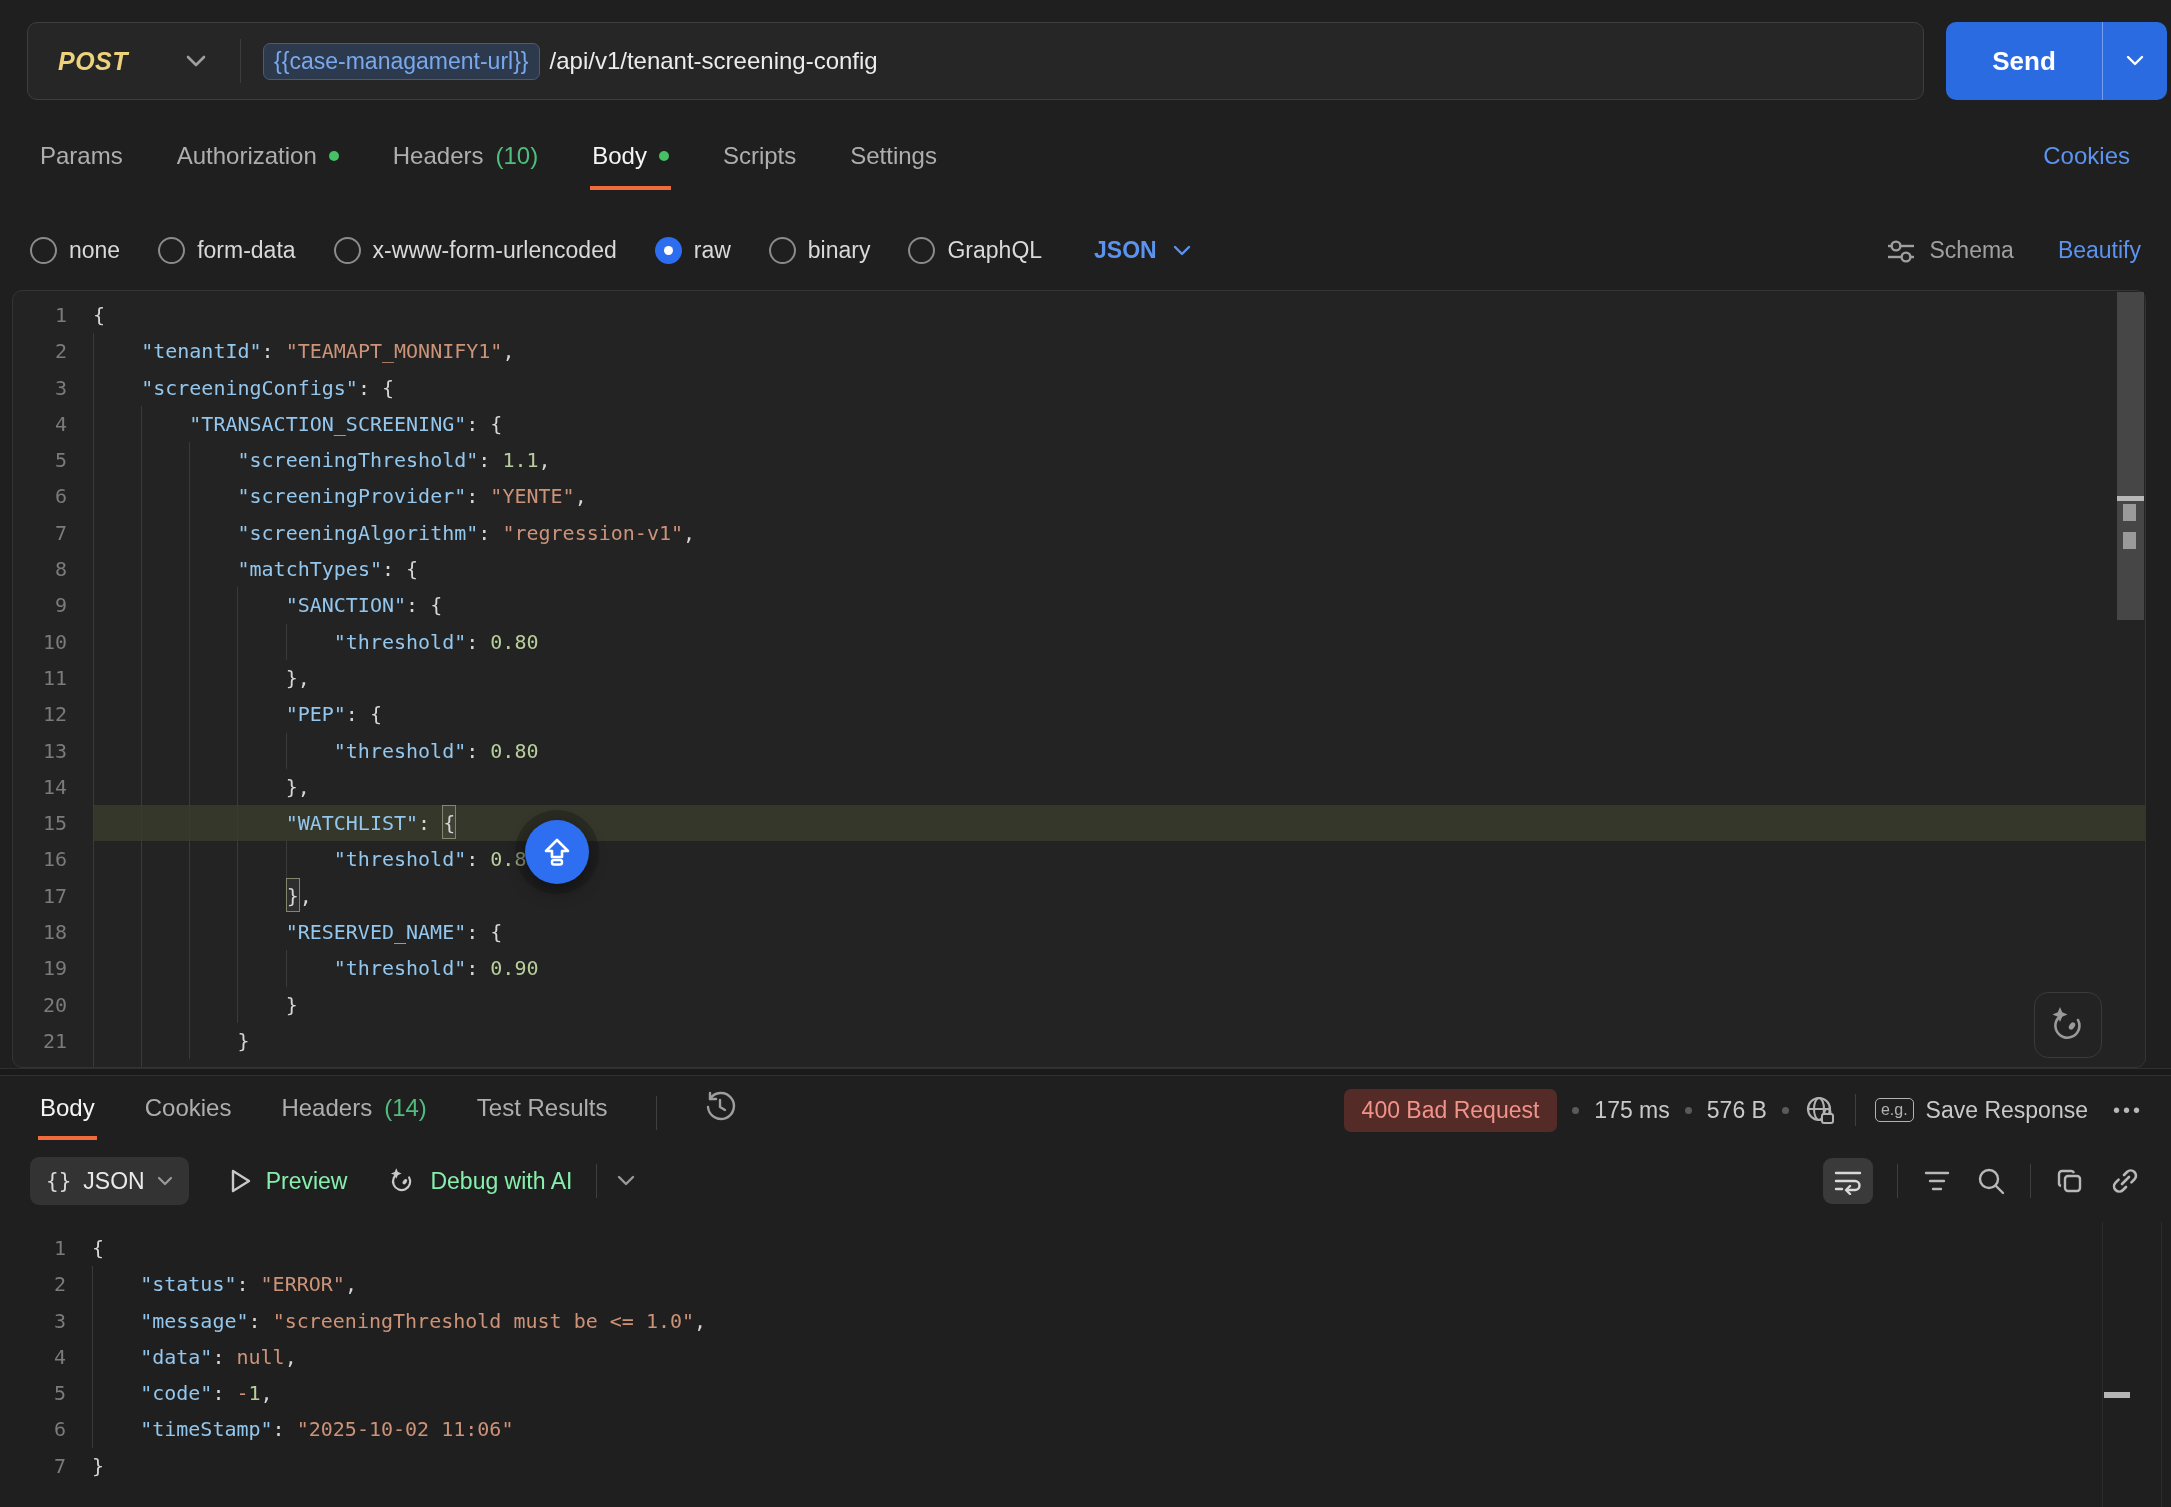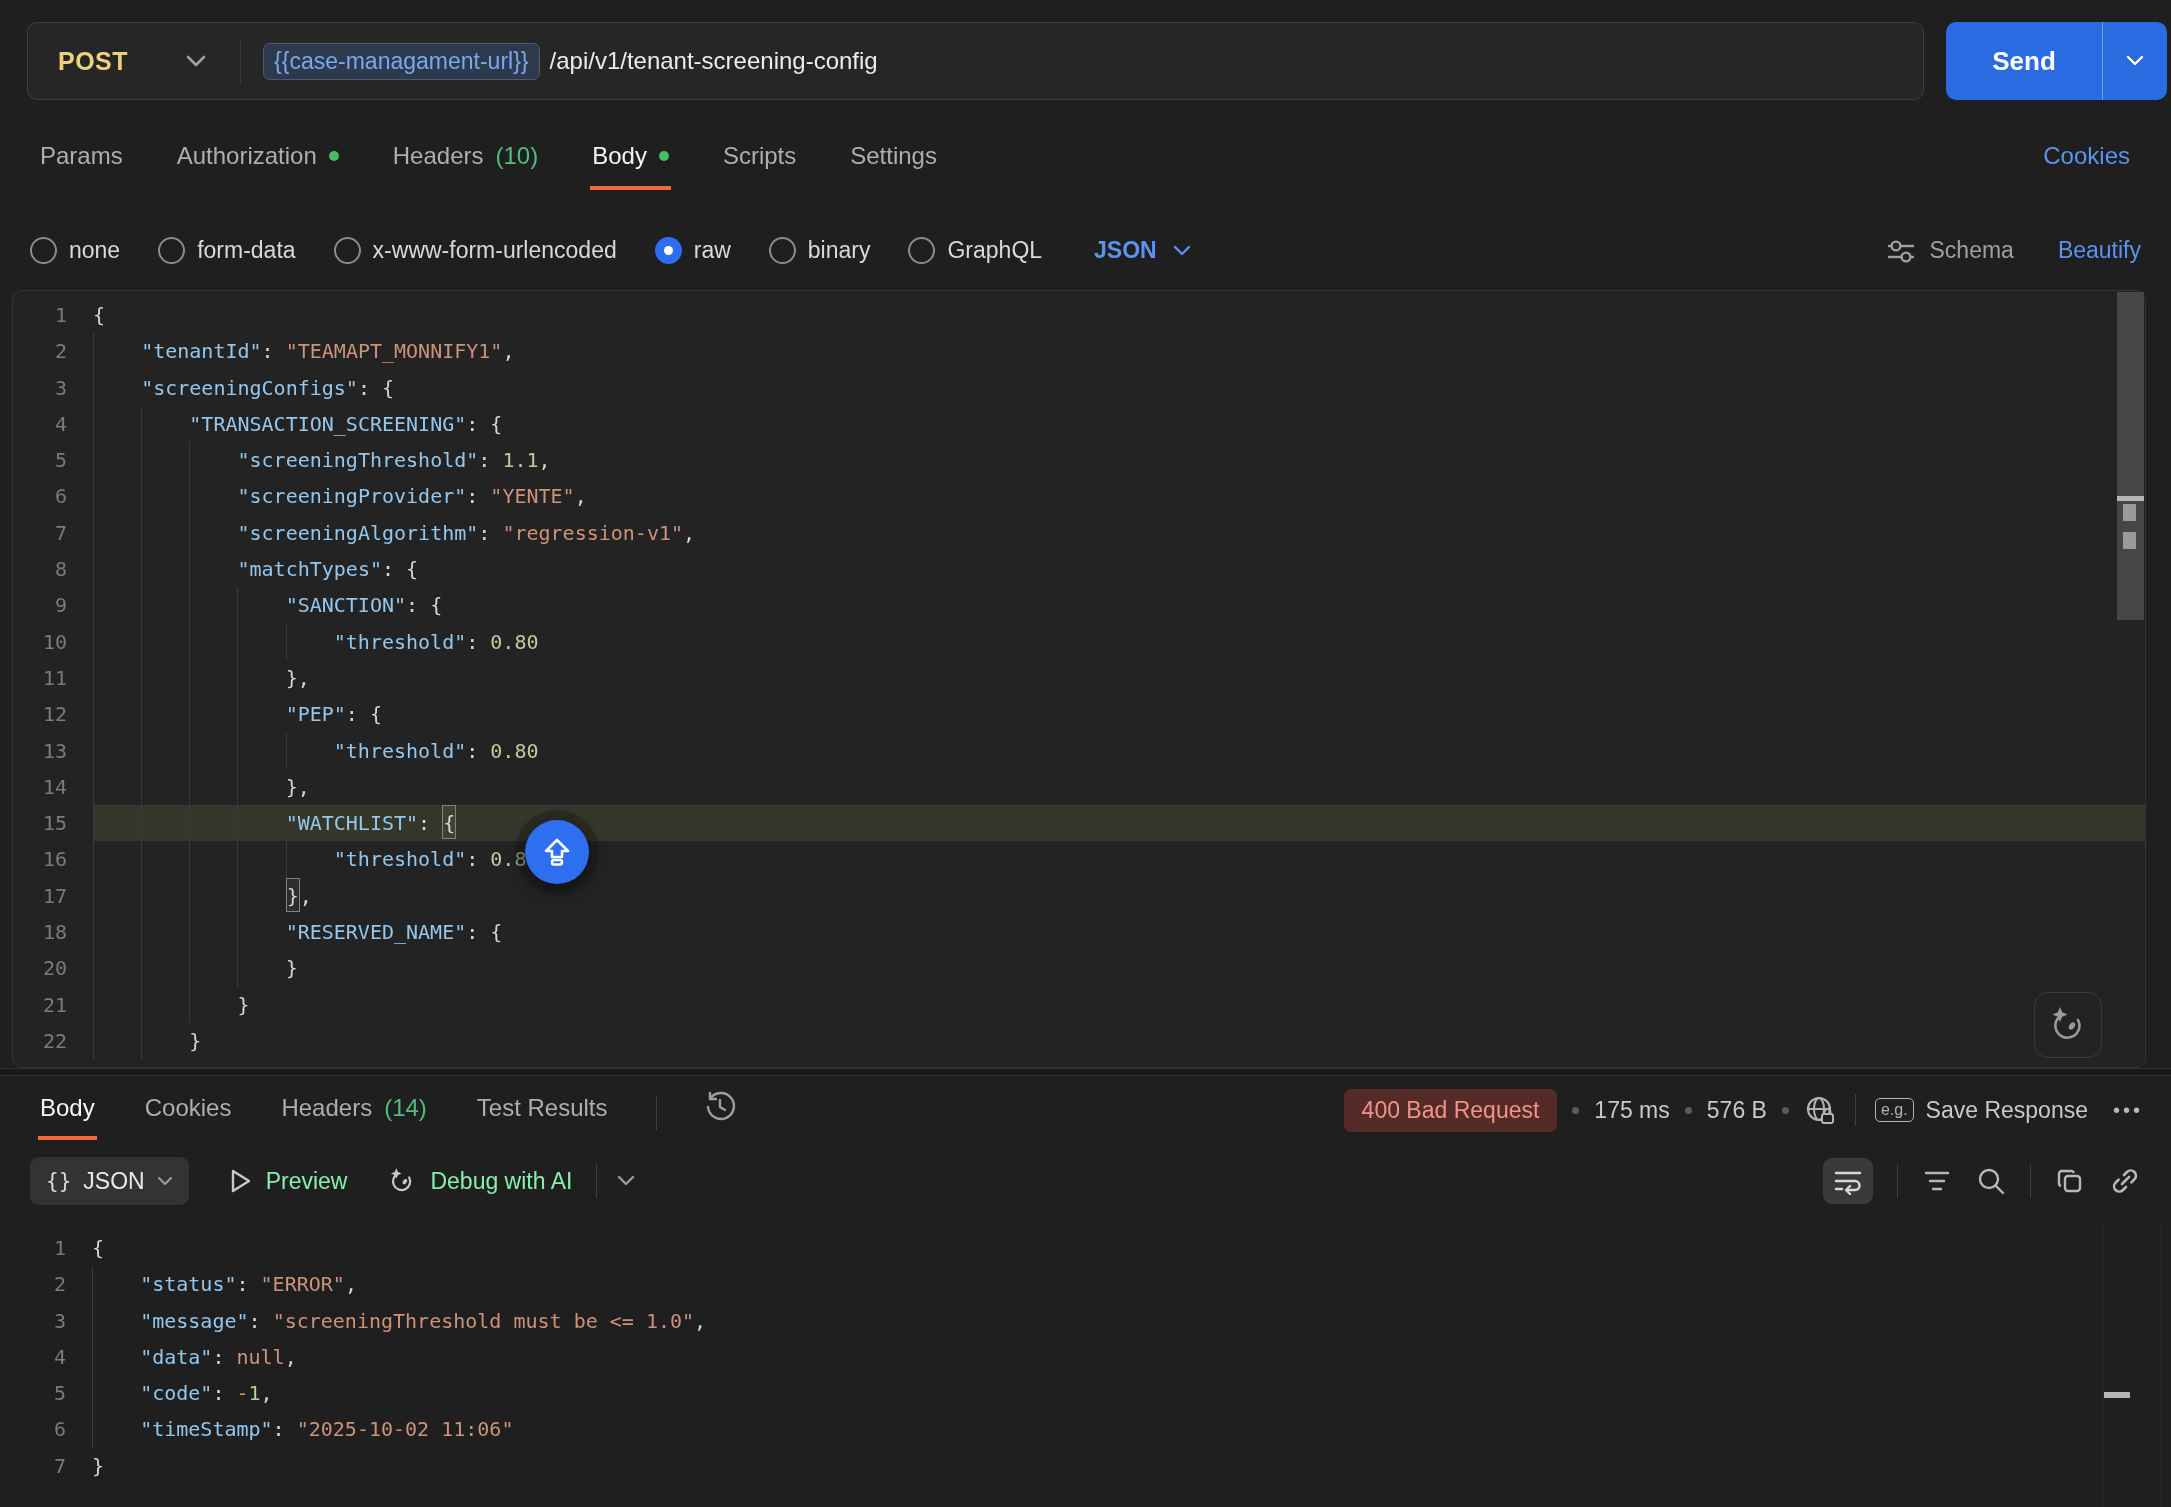--- a/index.html
+++ b/index.html
@@ -5,21 +5,21 @@
   html,body{margin:0;padding:0;background:#161616;}
   *{box-sizing:border-box;}
   .app{position:relative;width:2171px;height:1507px;background:#1f1f1f;
        font-family:"Liberation Sans",sans-serif;color:#d6d6d6;overflow:hidden;}
   svg{display:block;}
 
   
   .urlbar{position:absolute;left:27px;top:22px;width:1897px;height:78px;
           background:#262626;border:1.5px solid #3e3e3e;border-radius:10px;
           display:flex;align-items:center;}
-  .method{display:flex;align-items:center;gap:58px;padding:0 34px 0 30px;cursor:pointer;}
+  .method{display:flex;align-items:center;gap:58px;padding:0 34px 0 30px;cursor:pointer;font-style:italic;}
   .method-label{color:#edd27b;font-size:25px;font-weight:700;letter-spacing:.5px;}
   .vdiv{width:1px;height:44px;background:#3c3c3c;}
   .url-text{display:flex;align-items:center;gap:10px;padding-left:22px;font-size:24px;}
   .var-pill{background:#2d3a4e;border:1px solid #4e5a6d;border-radius:7px;
             padding:4px 10px;color:#79a9ec;font-size:23px;}
   .url-path{color:#ececec;}
   .sendbtn{position:absolute;left:1946px;top:22px;width:221px;height:78px;
            background:#2b6be2;border-radius:10px;display:flex;align-items:stretch;
            color:#fff;overflow:hidden;cursor:pointer;}
   .send-main{flex:1;display:flex;align-items:center;justify-content:center;
@@ -286,20 +286,24 @@
         <span class="ln">16</span>
         <span class="cw"><span class="g"></span><span class="g"></span><span class="g"></span><span class="g"></span><span class="g"></span><span class="tk-k">"threshold"</span><span class="tk-p">: </span><span class="tk-n">0.80</span></span>
       </div>
       <div class="code-line">
         <span class="ln">17</span>
         <span class="cw"><span class="g"></span><span class="g"></span><span class="g"></span><span class="g"></span><span class="tk-pb">}</span><span class="tk-p">,</span></span>
       </div>
       <div class="code-line">
         <span class="ln">18</span>
         <span class="cw"><span class="g"></span><span class="g"></span><span class="g"></span><span class="g"></span><span class="tk-k">"RESERVED_NAME"</span><span class="tk-p">: </span><span class="tk-p">{</span></span>
+      </div>
+      <div class="code-line">
+        <span class="ln">19</span>
+        <span class="cw"><span class="g"></span><span class="g"></span><span class="g"></span><span class="g"></span><span class="g"></span><span class="tk-k">"threshold"</span><span class="tk-p">: </span><span class="tk-n">0.90</span></span>
       </div>
       <div class="code-line">
         <span class="ln">20</span>
         <span class="cw"><span class="g"></span><span class="g"></span><span class="g"></span><span class="g"></span><span class="tk-p">}</span></span>
       </div>
       <div class="code-line">
         <span class="ln">21</span>
         <span class="cw"><span class="g"></span><span class="g"></span><span class="g"></span><span class="tk-p">}</span></span>
       </div>
       <div class="code-line">

